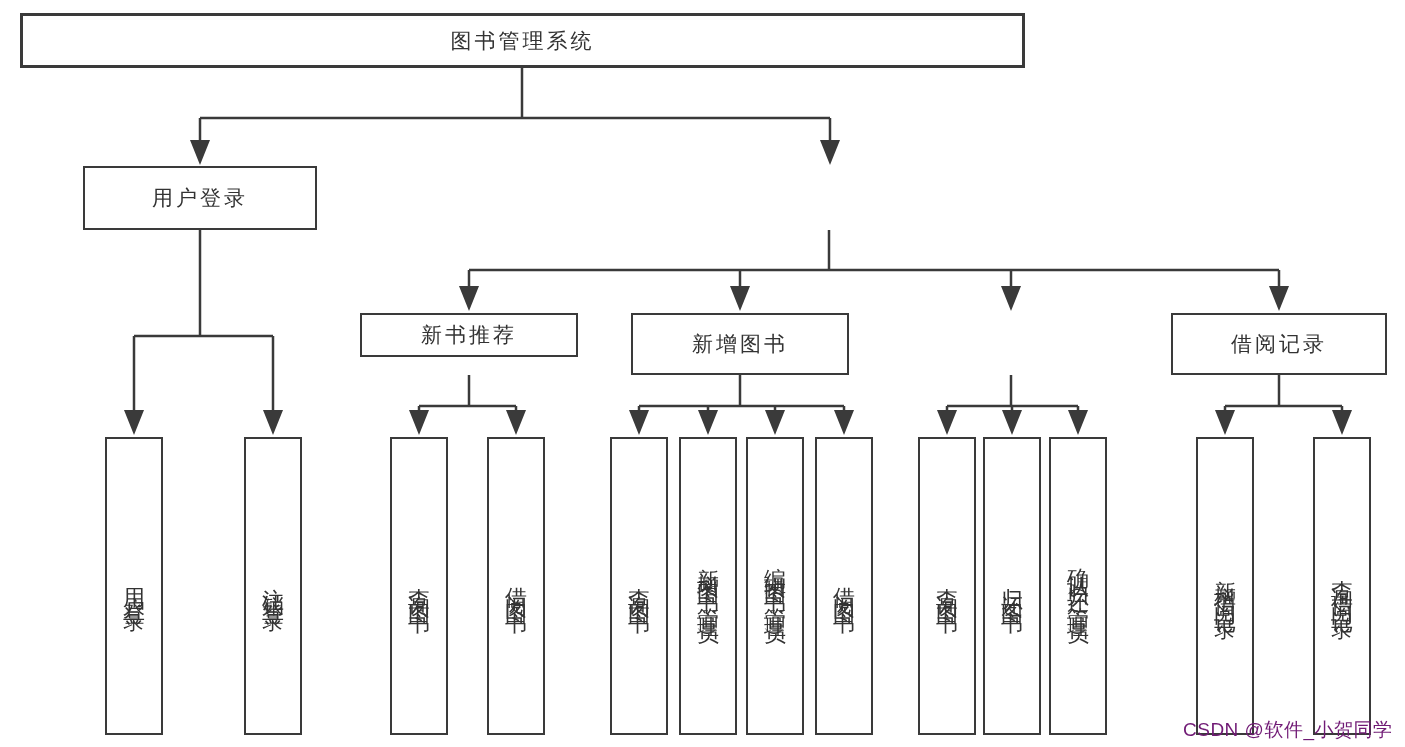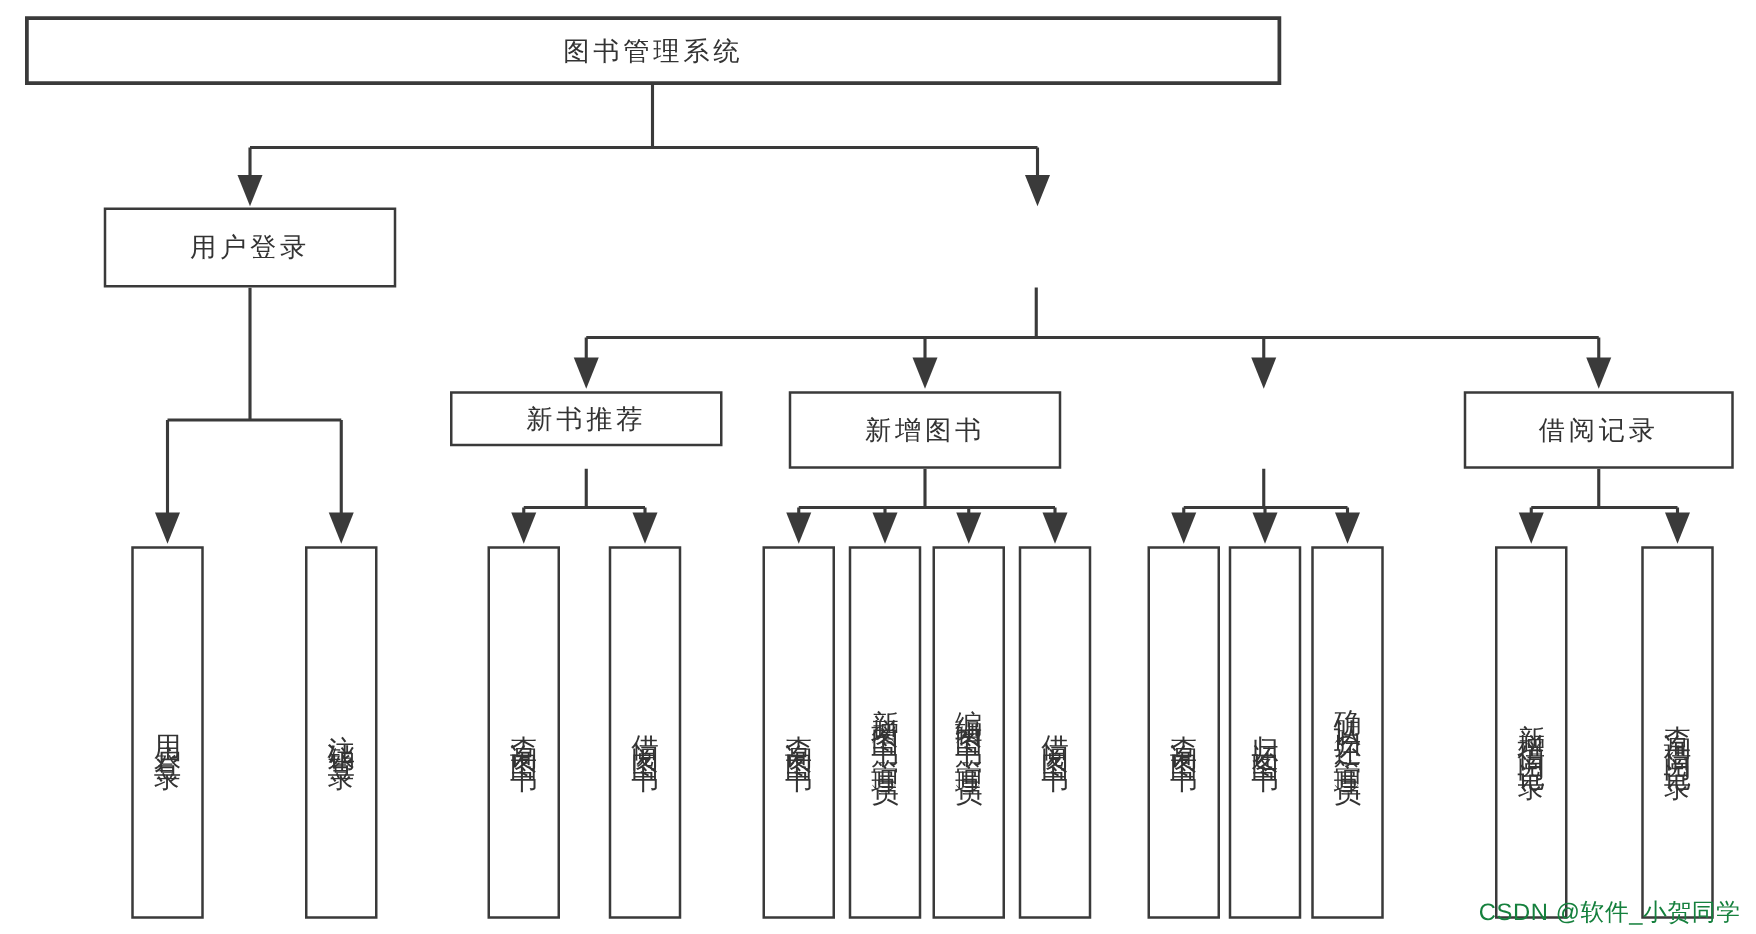--- a/index.html
+++ b/index.html
@@ -28,21 +28,21 @@
     writing-mode:vertical-rl;
     text-orientation:mixed;
     font-size:22px;color:#333333;
     letter-spacing:8px;
     line-height:1;
   }
   .watermark{
     position:absolute;
     left:1183px;top:717px;
     font-size:19px;
-    color:#15803d;
+    color:#701a75;
     letter-spacing:0.5px;
     white-space:nowrap;
     z-index:3;
   }
 </style>
 </head>
 <body>
 
 <div class="canvas">
 

